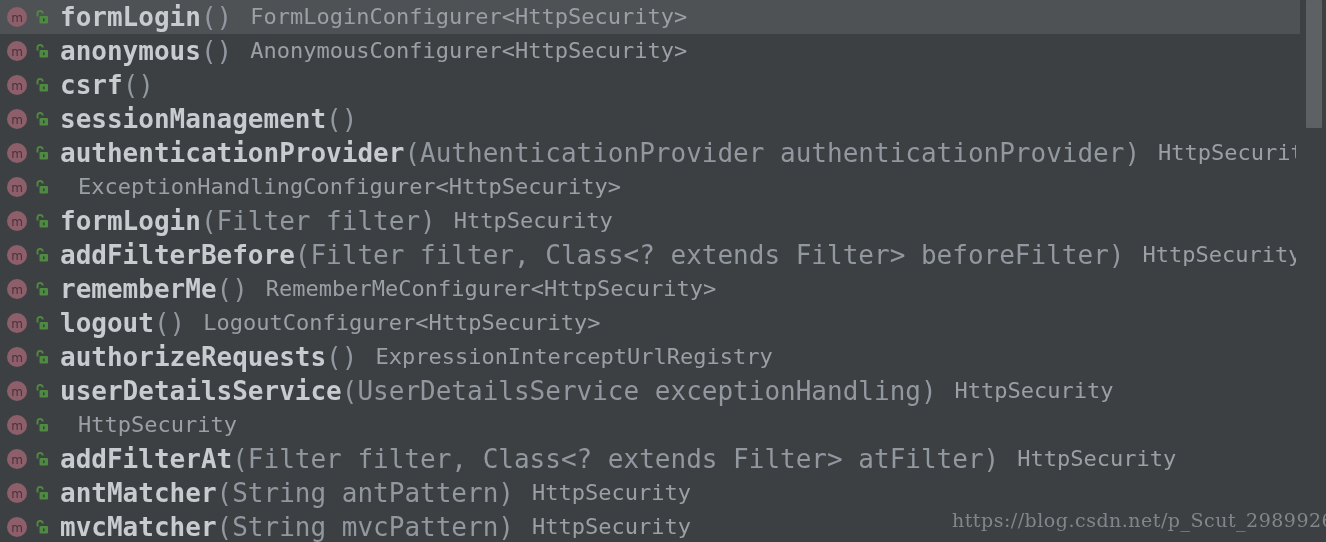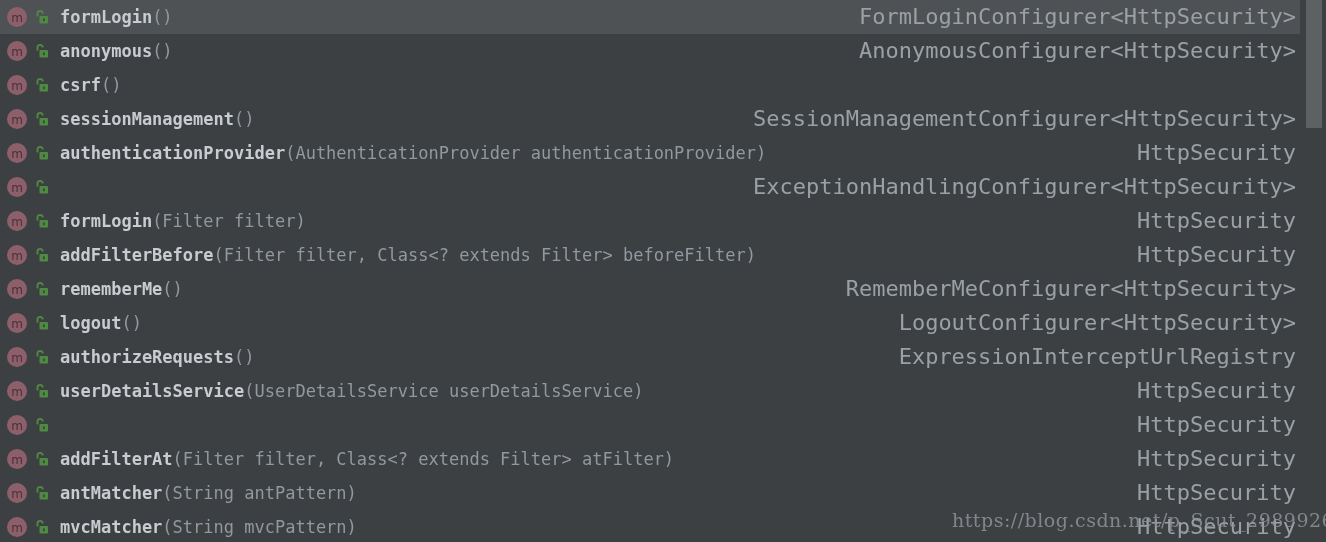--- a/index.html
+++ b/index.html
@@ -54,35 +54,34 @@
     width: 20px;
     height: 20px;
     margin-right: 8px;
     display: inline-flex;
     align-items: center;
     justify-content: center;
   }
   .icon-visibility svg { display: block; }
   .signature {
     flex: 0 0 auto;
-    font-size: 17px;
+    font-size: 26px;
     line-height: 34px;
     letter-spacing: 0px;
   }
   .sig-name {
     color: #c8ccd0;
     font-weight: bold;
   }
   .sig-params {
     color: #9298a0;
     font-weight: normal;
   }
   .return-type {
     flex: 1 1 auto;
-    text-align: right;
     color: #9aa0a6;
     font-size: 22px;
     line-height: 34px;
     padding-left: 18px;
     overflow: hidden;
   }
   #scrollbar-track {
     position: absolute;
     right: 0;
     top: 0;
@@ -177,21 +176,20 @@
           </svg>
         </span>
         <span class="icon-visibility">
           <svg width="18" height="18" viewBox="0 0 18 18">
             <path d="M4.5 8.5 V5.5 a2.6 2.6 0 0 1 5.2 0" fill="none" stroke="#4f8a42" stroke-width="1.9"></path>
             <rect x="6.5" y="8" width="8.5" height="7.5" rx="1" fill="#4f8a42"></rect>
             <rect x="10" y="10.4" width="1.6" height="2.8" fill="#3c4042"></rect>
           </svg>
         </span>
         <span class="signature"><span class="sig-name">sessionManagement</span><span class="sig-params">()</span></span>
-        <span class="return-type">SessionManagementConfigurer&lt;HttpSecurity&gt;</span>
       </div>
       <div class="completion-row">
         <span class="icon-method">
           <svg width="22" height="22" viewBox="0 0 22 22">
             <circle cx="11" cy="11" r="10" fill="#8d5f6b"></circle>
             <text x="11" y="16" font-family="DejaVu Sans, sans-serif" font-size="12" fill="#4a3038" text-anchor="middle">m</text>
           </svg>
         </span>
         <span class="icon-visibility">
           <svg width="18" height="18" viewBox="0 0 18 18">
@@ -311,21 +309,21 @@
             <text x="11" y="16" font-family="DejaVu Sans, sans-serif" font-size="12" fill="#4a3038" text-anchor="middle">m</text>
           </svg>
         </span>
         <span class="icon-visibility">
           <svg width="18" height="18" viewBox="0 0 18 18">
             <path d="M4.5 8.5 V5.5 a2.6 2.6 0 0 1 5.2 0" fill="none" stroke="#4f8a42" stroke-width="1.9"></path>
             <rect x="6.5" y="8" width="8.5" height="7.5" rx="1" fill="#4f8a42"></rect>
             <rect x="10" y="10.4" width="1.6" height="2.8" fill="#3c4042"></rect>
           </svg>
         </span>
-        <span class="signature"><span class="sig-name">userDetailsService</span><span class="sig-params">(UserDetailsService userDetailsService)</span></span>
+        <span class="signature"><span class="sig-name">userDetailsService</span><span class="sig-params">(UserDetailsService exceptionHandling)</span></span>
         <span class="return-type">HttpSecurity</span>
       </div>
       <div class="completion-row">
         <span class="icon-method">
           <svg width="22" height="22" viewBox="0 0 22 22">
             <circle cx="11" cy="11" r="10" fill="#8d5f6b"></circle>
             <text x="11" y="16" font-family="DejaVu Sans, sans-serif" font-size="12" fill="#4a3038" text-anchor="middle">m</text>
           </svg>
         </span>
         <span class="icon-visibility">

